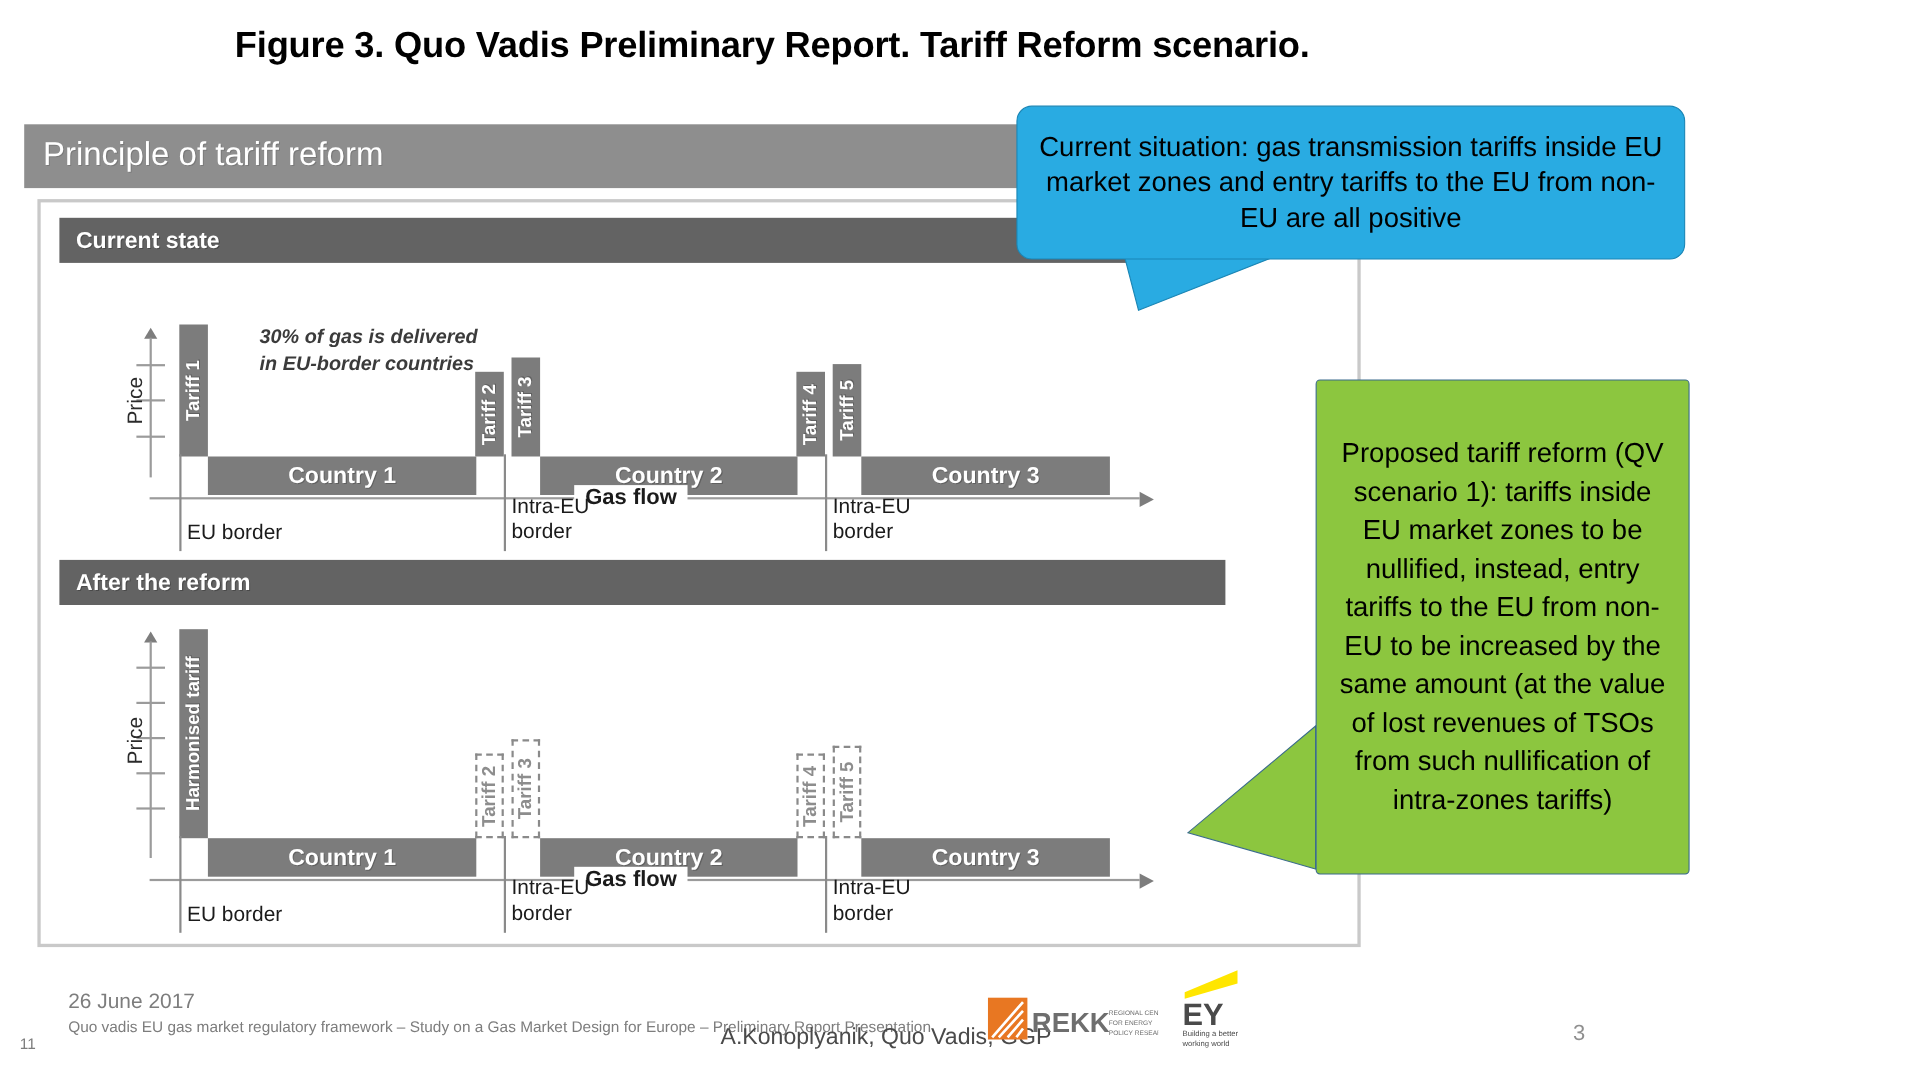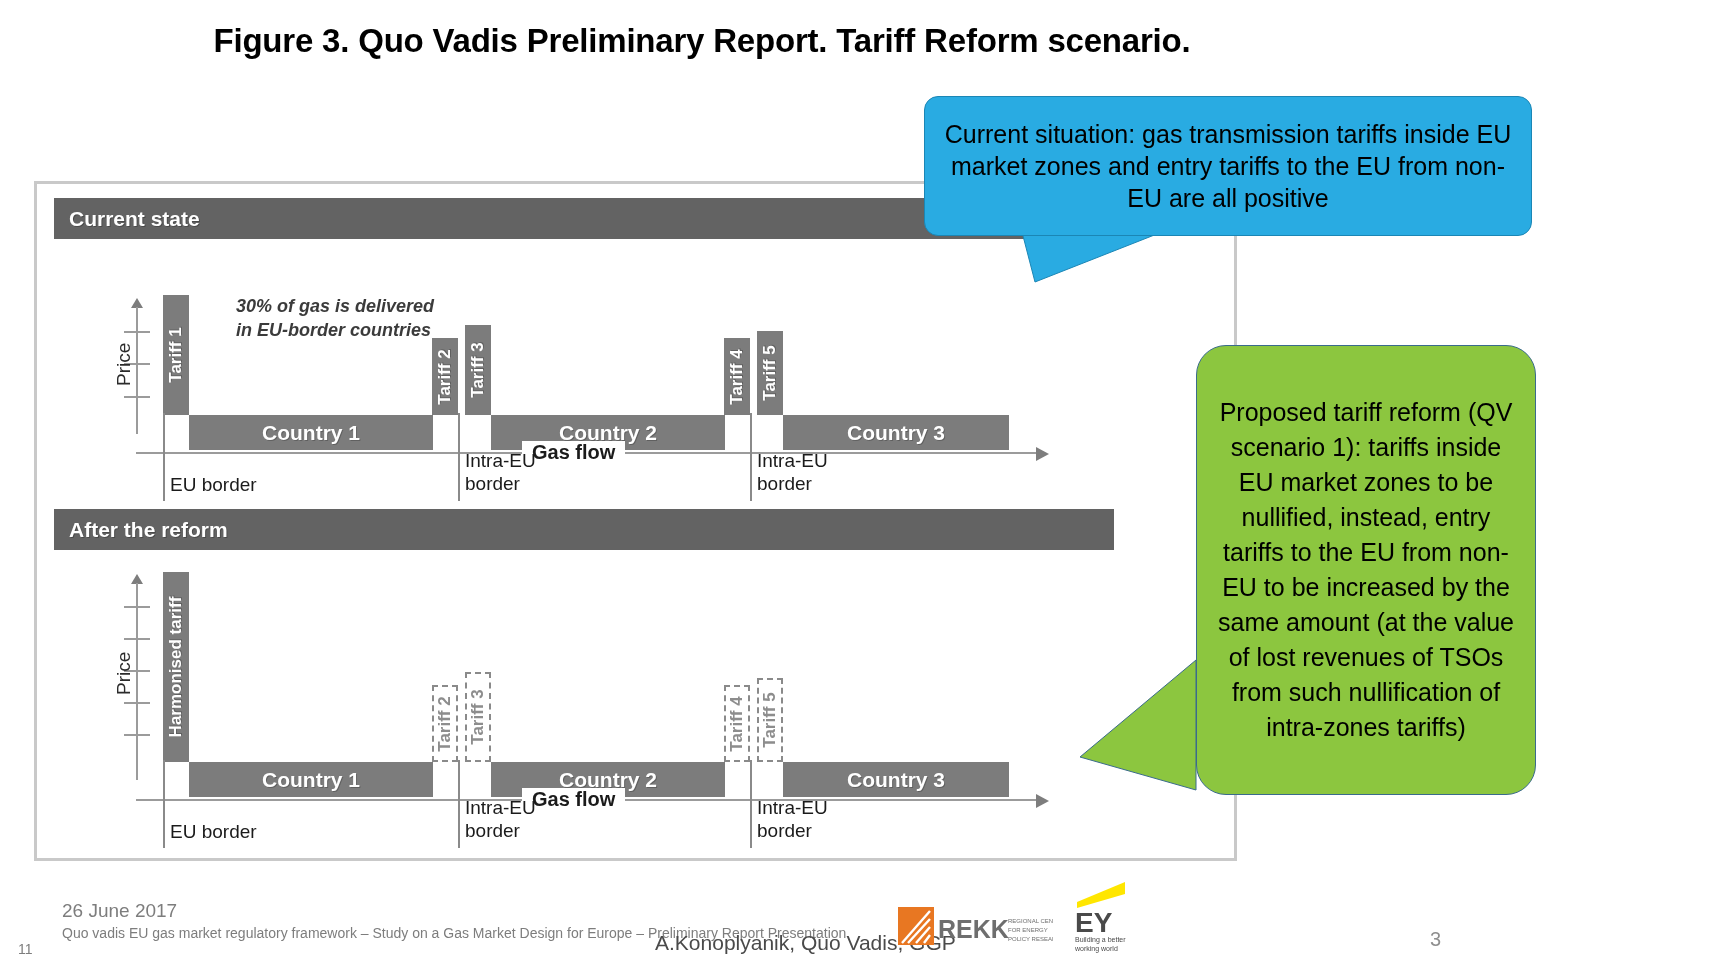--- a/index.html
+++ b/index.html
@@ -114,21 +114,21 @@
     box-sizing:border-box;
     display:flex;align-items:center;justify-content:center;
     text-align:center;font-size:25px;color:#000;line-height:32px;
     padding:4px 16px;
   }
   #callout-blue-tail{
     position:absolute;left:0;top:0;width:1732px;height:978px;pointer-events:none;
   }
   #callout-green{
     position:absolute;left:1196px;top:345px;width:340px;height:450px;
-    background:#8CC63F;border:1px solid #3a6b8c;border-radius:30px;
+    background:#8CC63F;border:1px solid #3a6b8c;border-radius:4px;
     box-sizing:border-box;
     display:flex;align-items:center;justify-content:center;
     text-align:center;font-size:25px;color:#000;line-height:35px;
     padding:6px 14px;
   }
   
   #footer-pagenum{
     position:absolute;left:18px;top:941px;font-size:14px;color:#7d7d7d;
   }
   #footer-date{
@@ -147,20 +147,23 @@
   #rekk-logo{position:absolute;left:898px;top:905px;width:155px;height:52px;}
   #ey-logo{position:absolute;left:1073px;top:880px;width:70px;height:75px;}
 </style>
 </head>
 <body>
 
 <div id="figure-title">Figure 3. Quo Vadis Preliminary Report. Tariff Reform scenario.</div>
 
 <div id="slide">
 
+  <div id="slide-header">
+    <div id="slide-header-title">Principle of tariff reform</div>
+  </div>
 
   <div id="slide-body">
 
     <div class="section-bar" style="left:17px;top:14px;width:1060px;">
       <span>Current state</span>
     </div>
 
     <div class="panel" style="left:0;top:55px;width:1203px;height:260px;">
 
       <div class="price-arrow" style="left:94px;top:59px;"></div>

